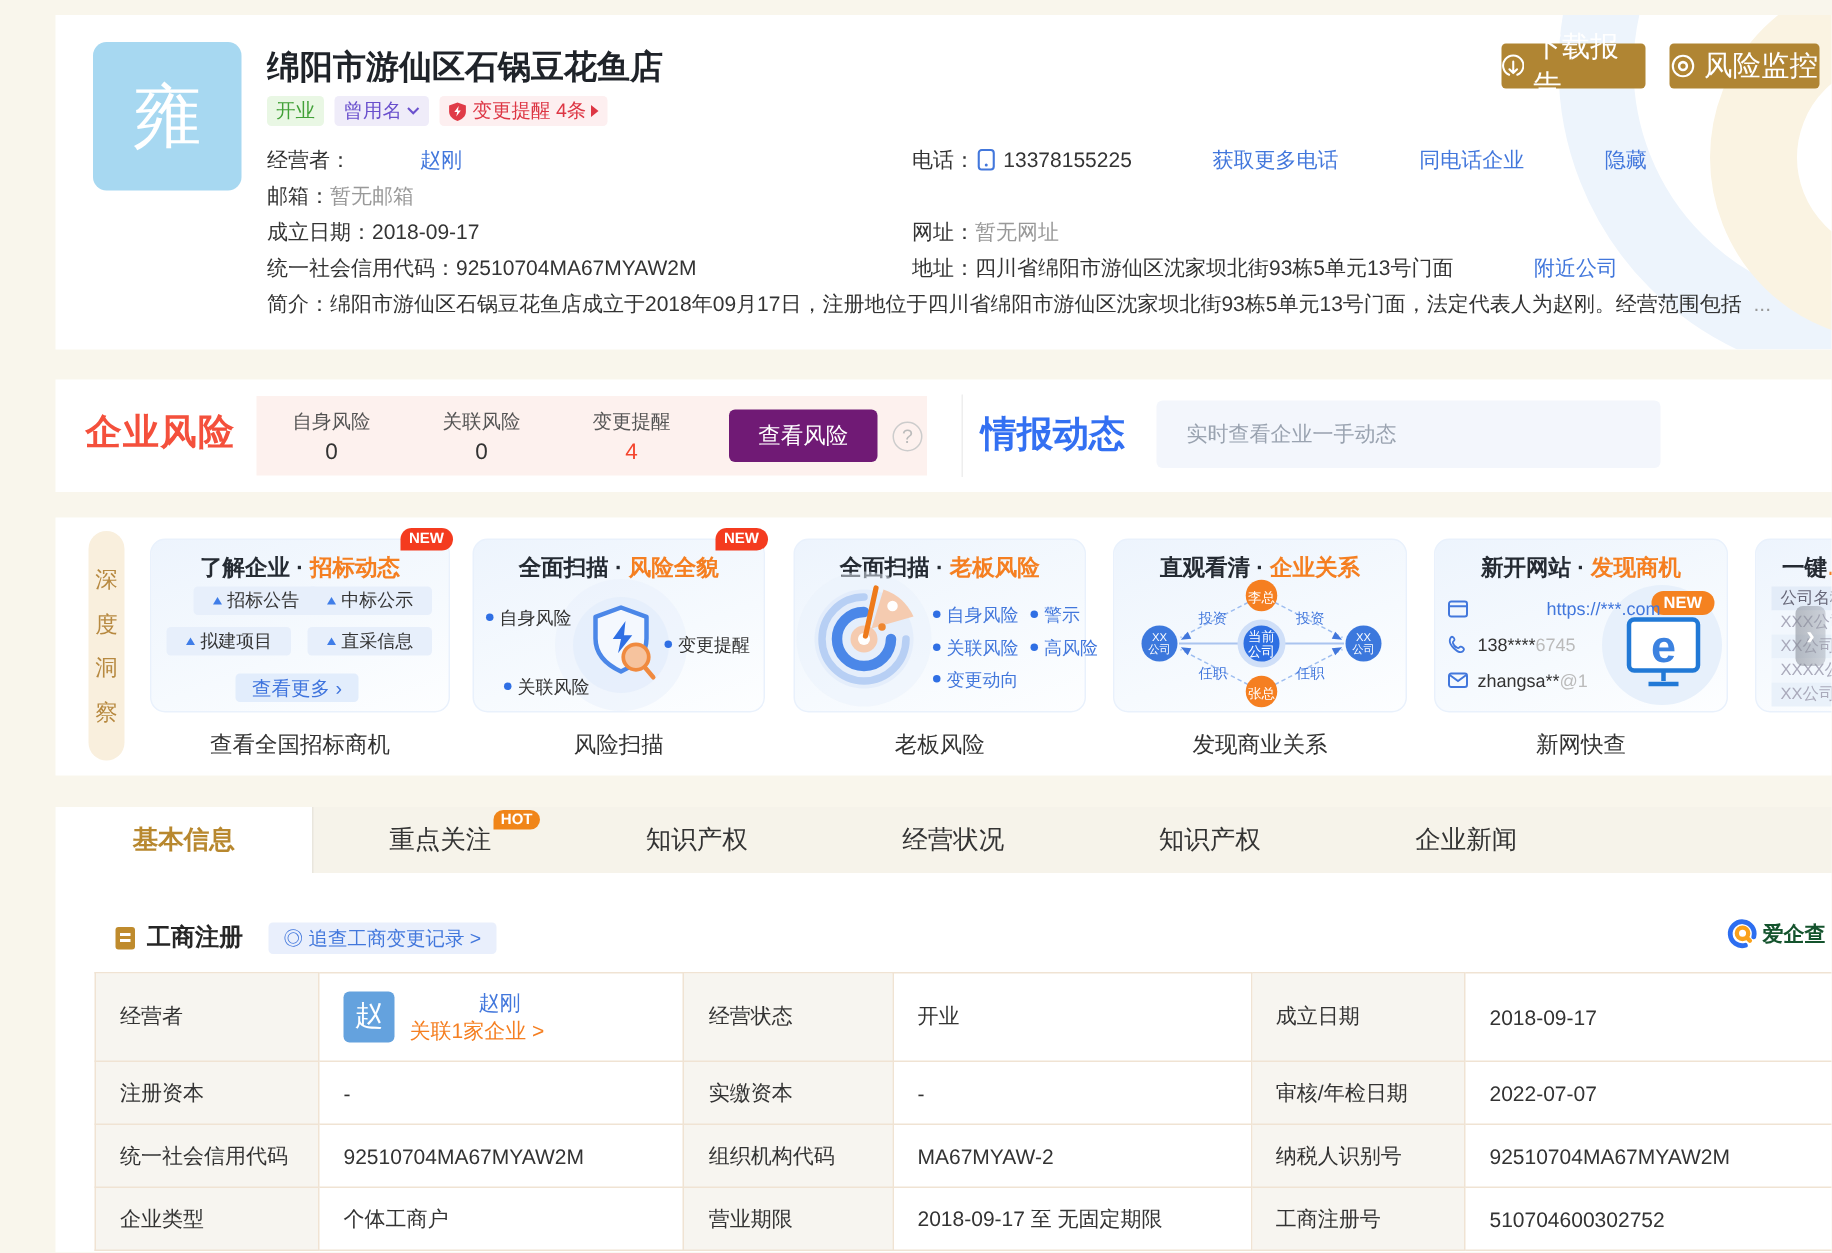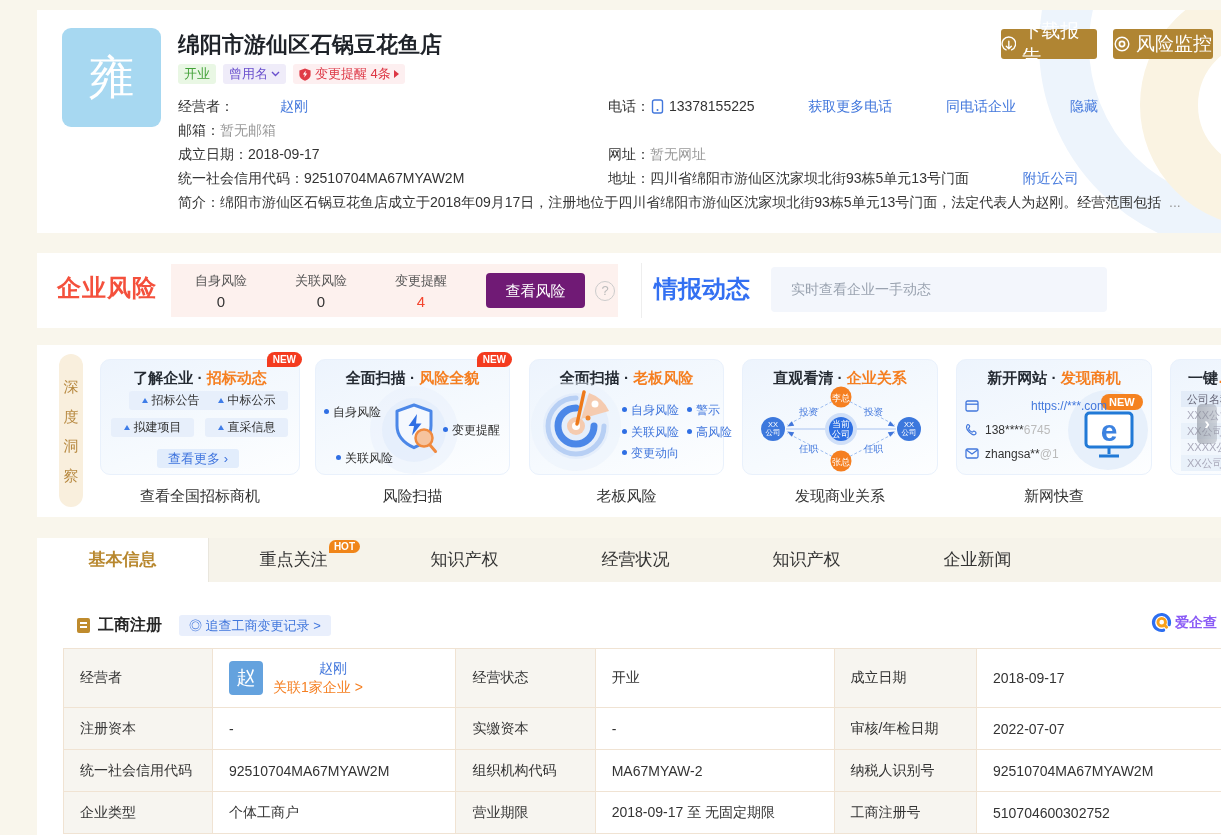--- a/index.html
+++ b/index.html
@@ -60,21 +60,21 @@
 #hot { position:absolute; top:2px; right:19px; background:#f08519; color:#fff; font-size:10px; font-weight:bold; line-height:13px; padding:0 5px; border-radius:7px 7px 7px 0; }
 
 
 #ccard { top:582px; height:253px; }
 #sec-hd { position:absolute; left:40px; top:33px; display:flex; align-items:center; }
 #sec-ico { width:13px; height:15px; background:#bf8b2d; border-radius:2px; margin-right:8px; position:relative; }
 #sec-ico:before { content:""; position:absolute; left:3px; top:4px; width:7px; height:2px; background:#fff; box-shadow:0 4px 0 #fff; }
 #sec-title { font-size:16px; font-weight:bold; color:#262626; }
 #sec-pill { margin-left:17px; background:#e9effc; border-radius:3px; height:21px; line-height:21px; padding:0 10px; font-size:13px; color:#4277dc; }
 #aiqicha { position:absolute; left:1114px; top:30px; display:flex; align-items:center; }
-#aiqicha span { font-size:14px; font-weight:bold; color:#8b5cf6; margin-left:3px; }
+#aiqicha span { font-size:14px; font-weight:bold; color:#14532d; margin-left:3px; }
 table { position:absolute; left:26px; top:66px; border-collapse:collapse; table-layout:fixed; }
 td { border:1px solid #f0e3d3; font-size:14px; padding:0 20px 0 16px; height:42px; white-space:nowrap; overflow:hidden; }
 td.lb { background:#f7f5f0; }
 #ava { display:inline-block; width:34px; height:34px; background:#64a2de; color:#fff; border-radius:4px; font-size:19px; text-align:center; line-height:34px; vertical-align:middle; margin-right:10px; }
 </style>
 </head>
 <body>
 
 <div class="card" id="hcard">
   <svg id="deco" width="220" height="223" viewBox="0 0 220 223" fill="none">

